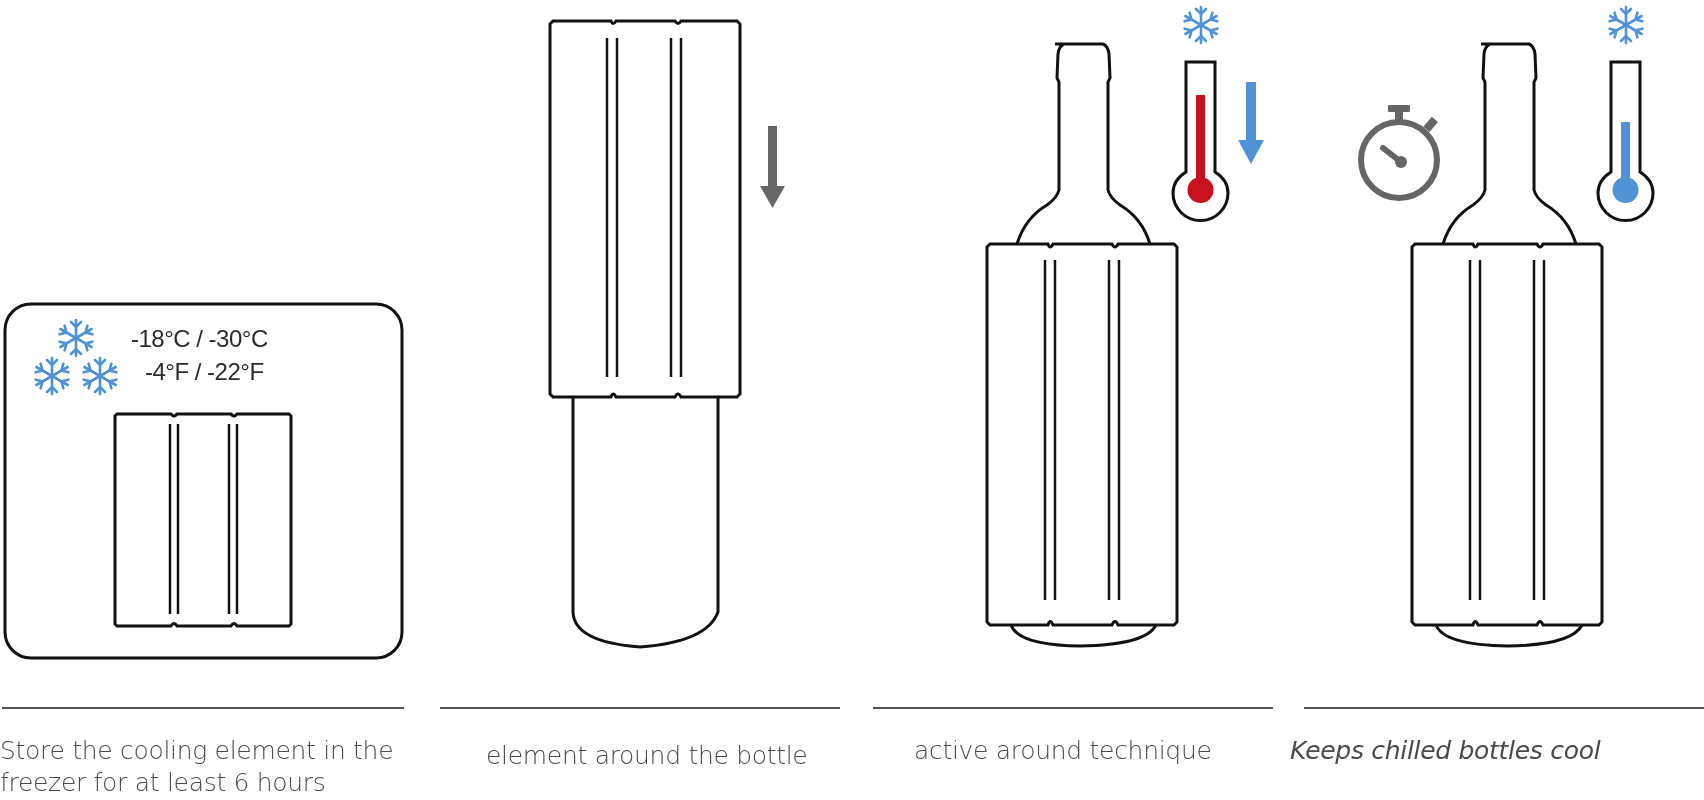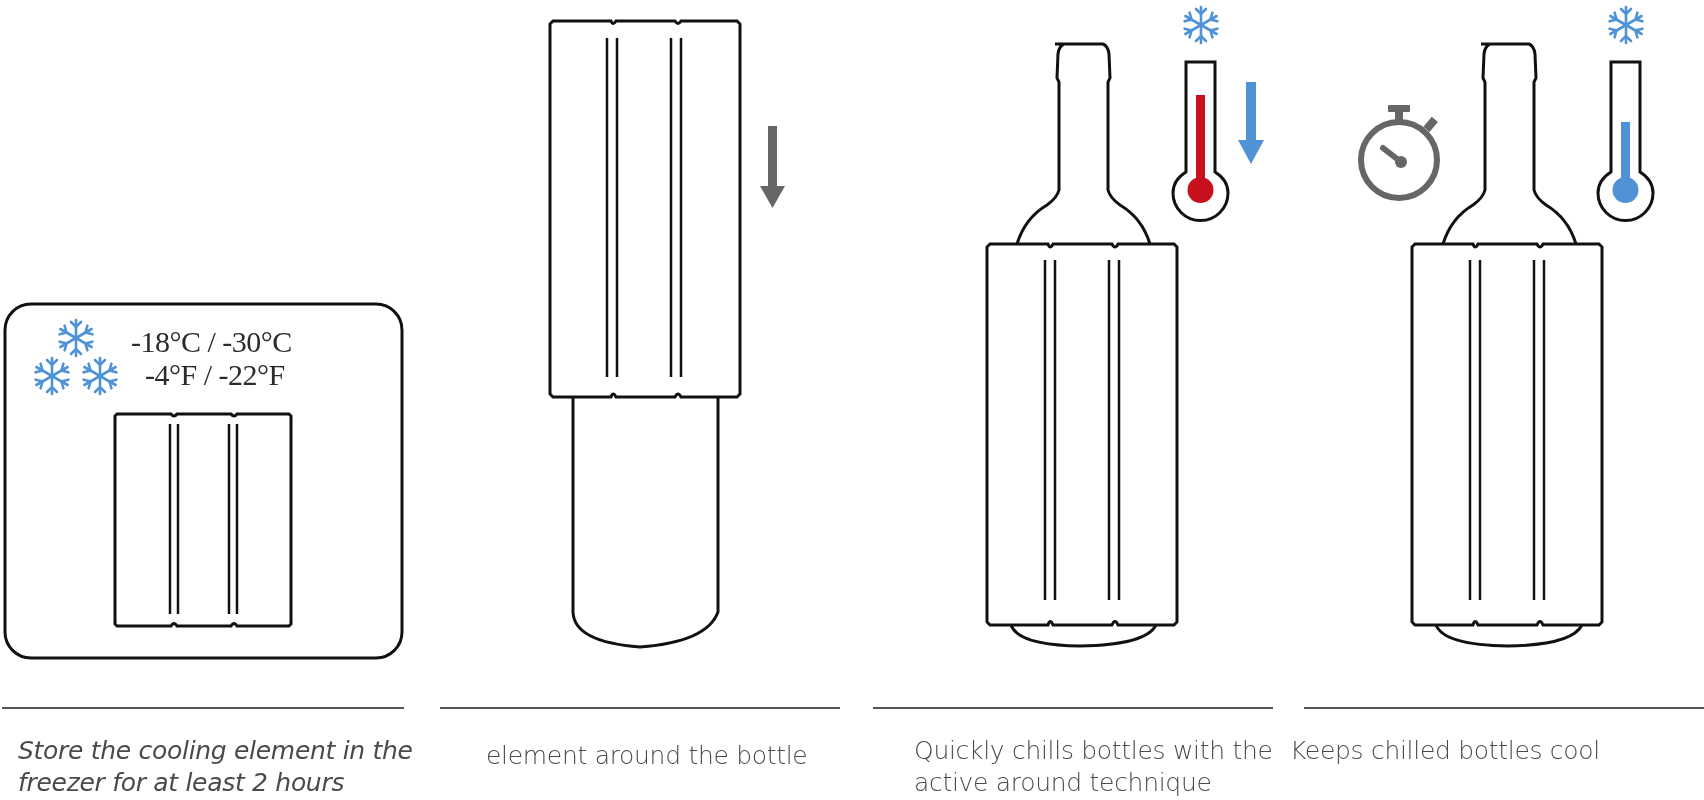--- a/index.html
+++ b/index.html
@@ -1,21 +1,21 @@
 <!DOCTYPE html>
 <html><head>
 <meta charset="utf-8">
 <style>
   html, body { margin: 0; padding: 0; background: #ffffff; }
   body { width: 1704px; height: 800px; position: relative; overflow: hidden; font-family: "Liberation Sans", sans-serif; }
   #art { position: absolute; left: 0; top: 0; width: 1704px; height: 800px; }
   .divider { position: absolute; top: 707px; height: 2px; background: #555555; }
   .caption { position: absolute; top: 735px; font-size: 25px; line-height: 32px; color: #4a4a4a; letter-spacing: -0.3px; font-family: "DejaVu Sans", sans-serif; font-weight: 300; }
   .caption span { display: block; white-space: nowrap; }
-  .temp-label { position: absolute; font-size: 30px; color: #2b2b2b; font-family: Liberation Serif, serif; white-space: nowrap; letter-spacing: -0.5px; }
+  .temp-label { position: absolute; font-size: 24px; color: #2b2b2b; font-family: Liberation Sans, sans-serif; white-space: nowrap; letter-spacing: -0.5px; }
 </style>
 </head>
 <body>
 
 <svg id="art" width="1704" height="800" viewBox="0 0 1704 800" xmlns="http://www.w3.org/2000/svg">
   <defs>
     <g id="flake">
       <g stroke="#4f93d6" stroke-width="2.6" fill="none" stroke-linecap="round">
         <line x1="0" y1="-18" x2="0" y2="18"></line>
         <line x1="-15.6" y1="-9" x2="15.6" y2="9"></line>
@@ -116,26 +116,25 @@
 </svg>
 
 <div class="temp-label" style="left:131px; top:325px;">-18°C / -30°C</div>
 <div class="temp-label" style="left:145px; top:358px;">-4°F / -22°F</div>
 
 <div class="divider" style="left:2px; width:402px;"></div>
 <div class="divider" style="left:440px; width:400px;"></div>
 <div class="divider" style="left:873px; width:400px;"></div>
 <div class="divider" style="left:1304px; width:400px;"></div>
 
-<div class="caption" style="left:18px;font-style:italic;">
+<div class="caption" style="left:0;">
   <span>Store the cooling element in the</span>
-  <span>freezer for at least 2 hours</span>
+  <span>freezer for at least 6 hours</span>
 </div>
 <div class="caption" style="left:486px; top:740px;">
   <span>element around the bottle</span>
 </div>
 <div class="caption" style="left:914px;">
-  <span>Quickly chills bottles with the</span>
   <span>active around technique</span>
 </div>
-<div class="caption" style="left:1290px;">
+<div class="caption" style="left:1290px;font-style:italic;">
   <span>Keeps chilled bottles cool</span>
 </div>
 
 </body></html>

